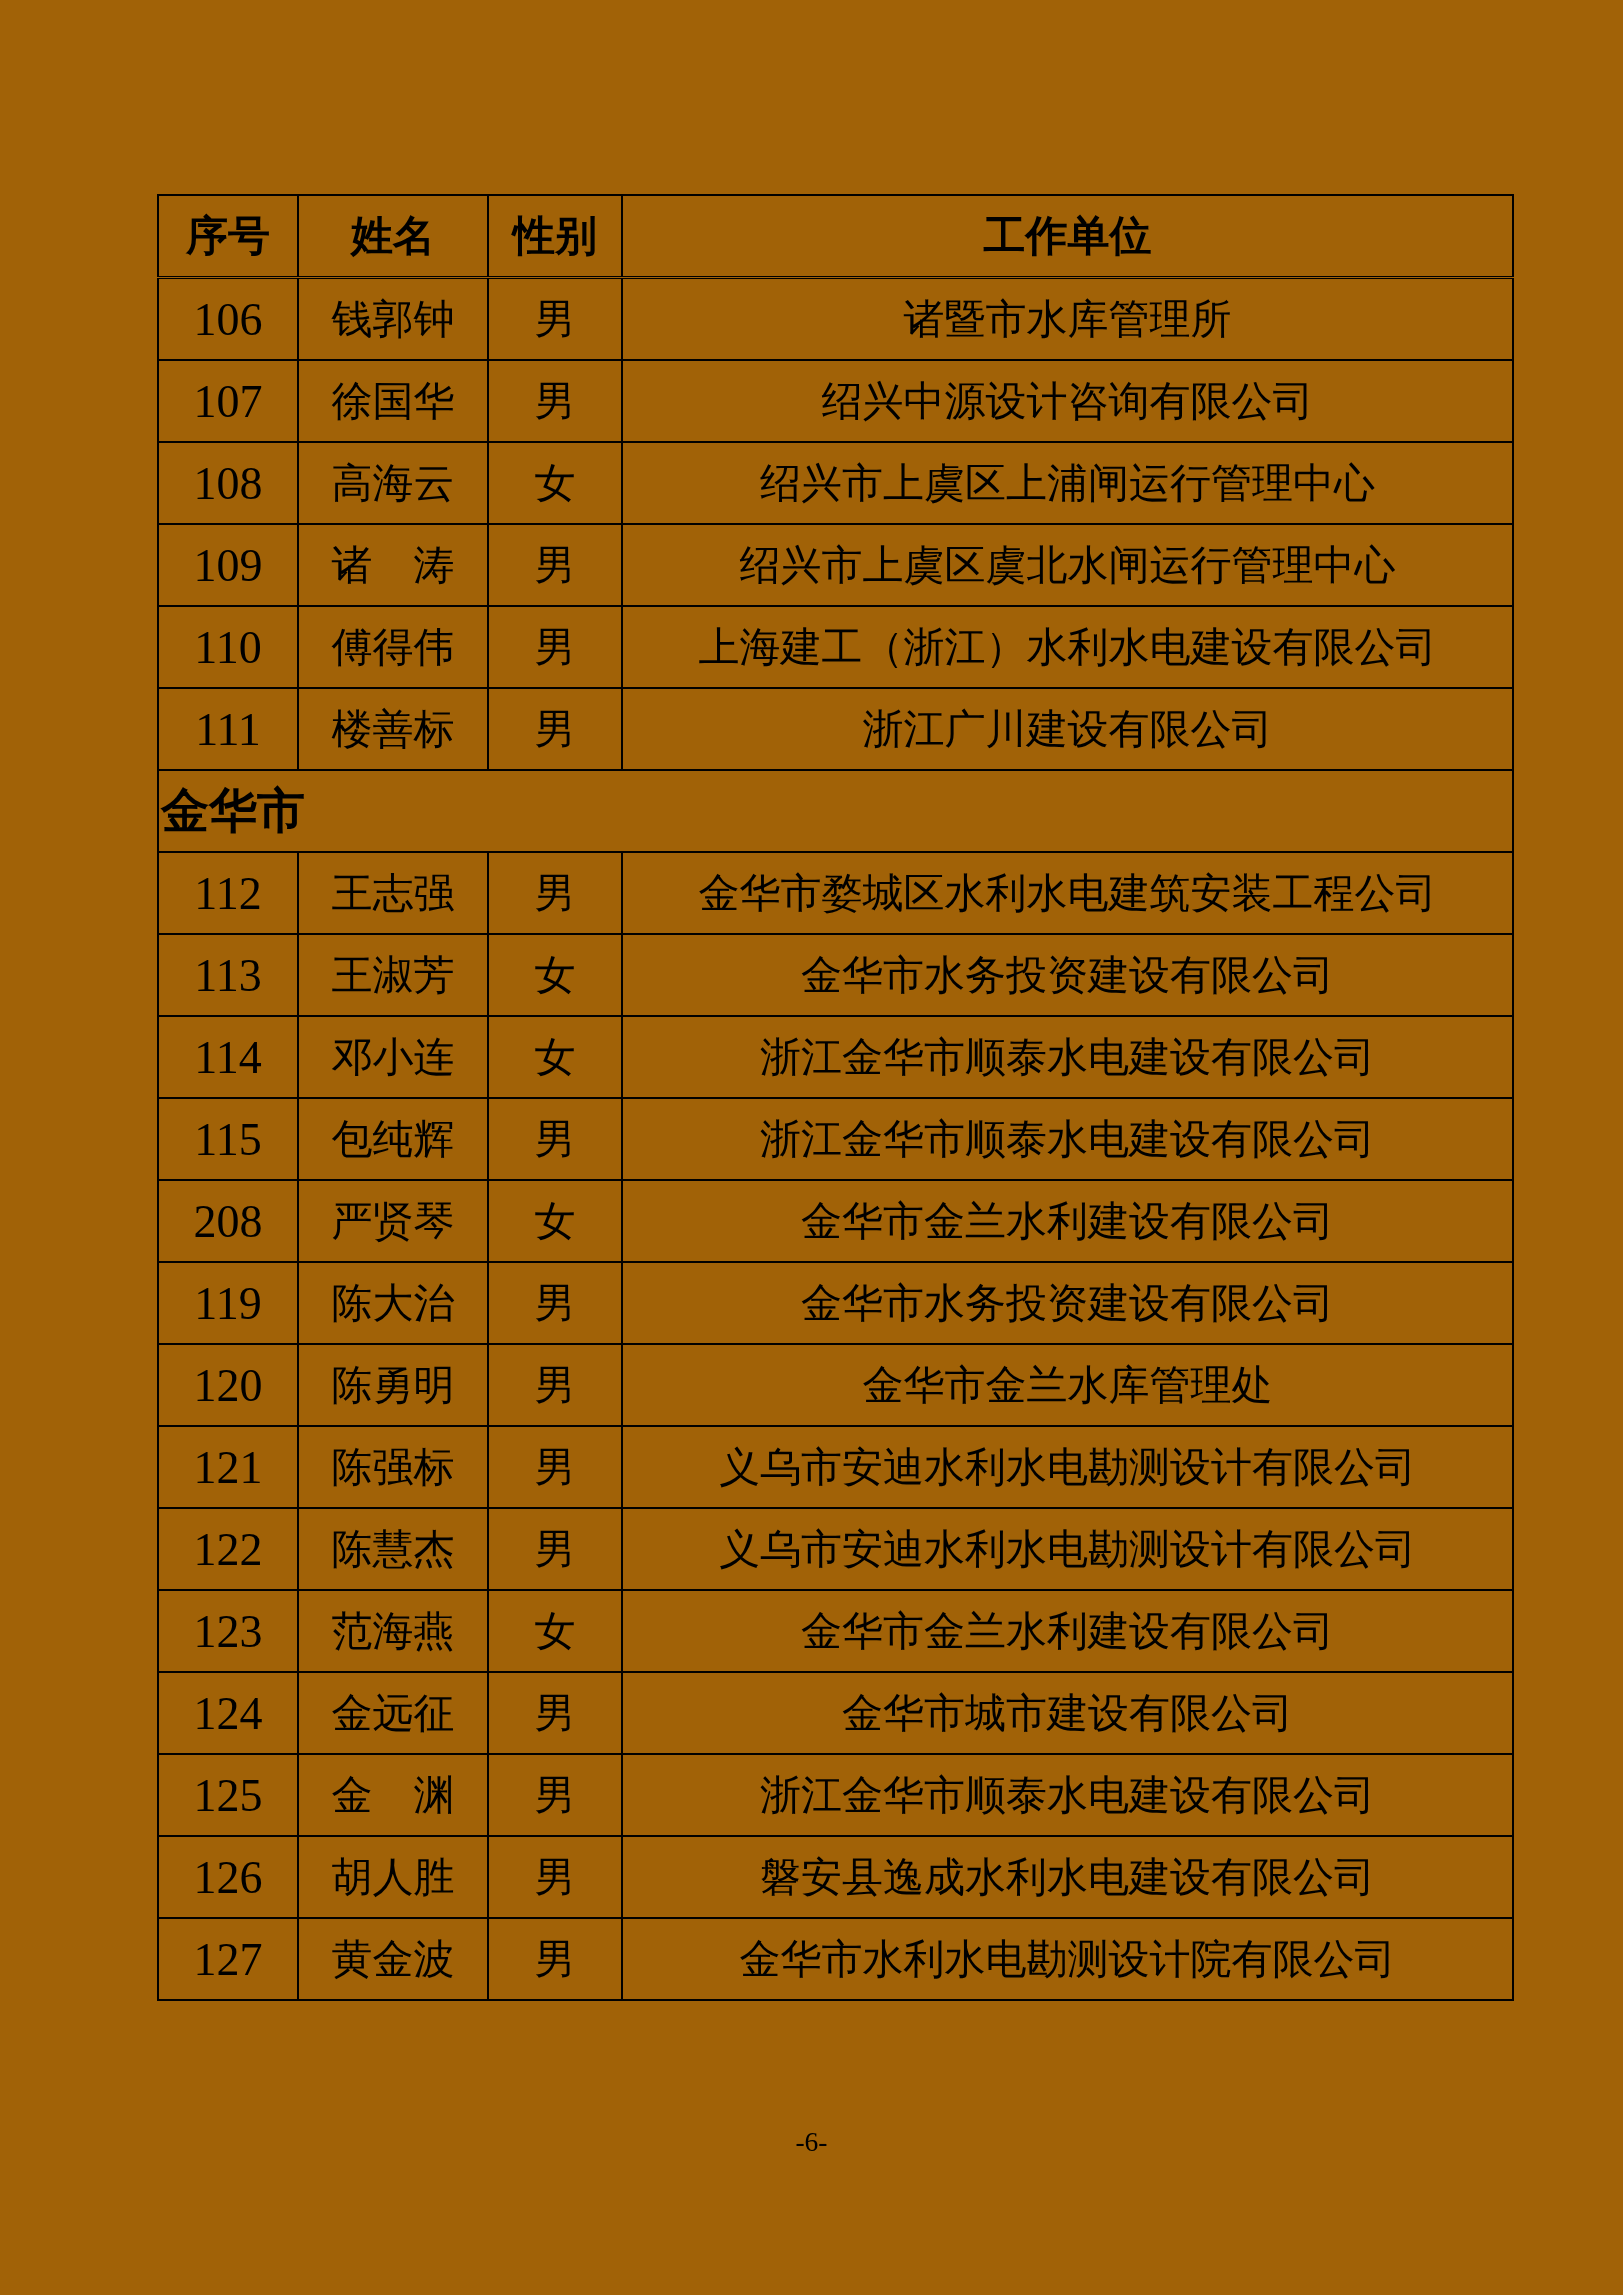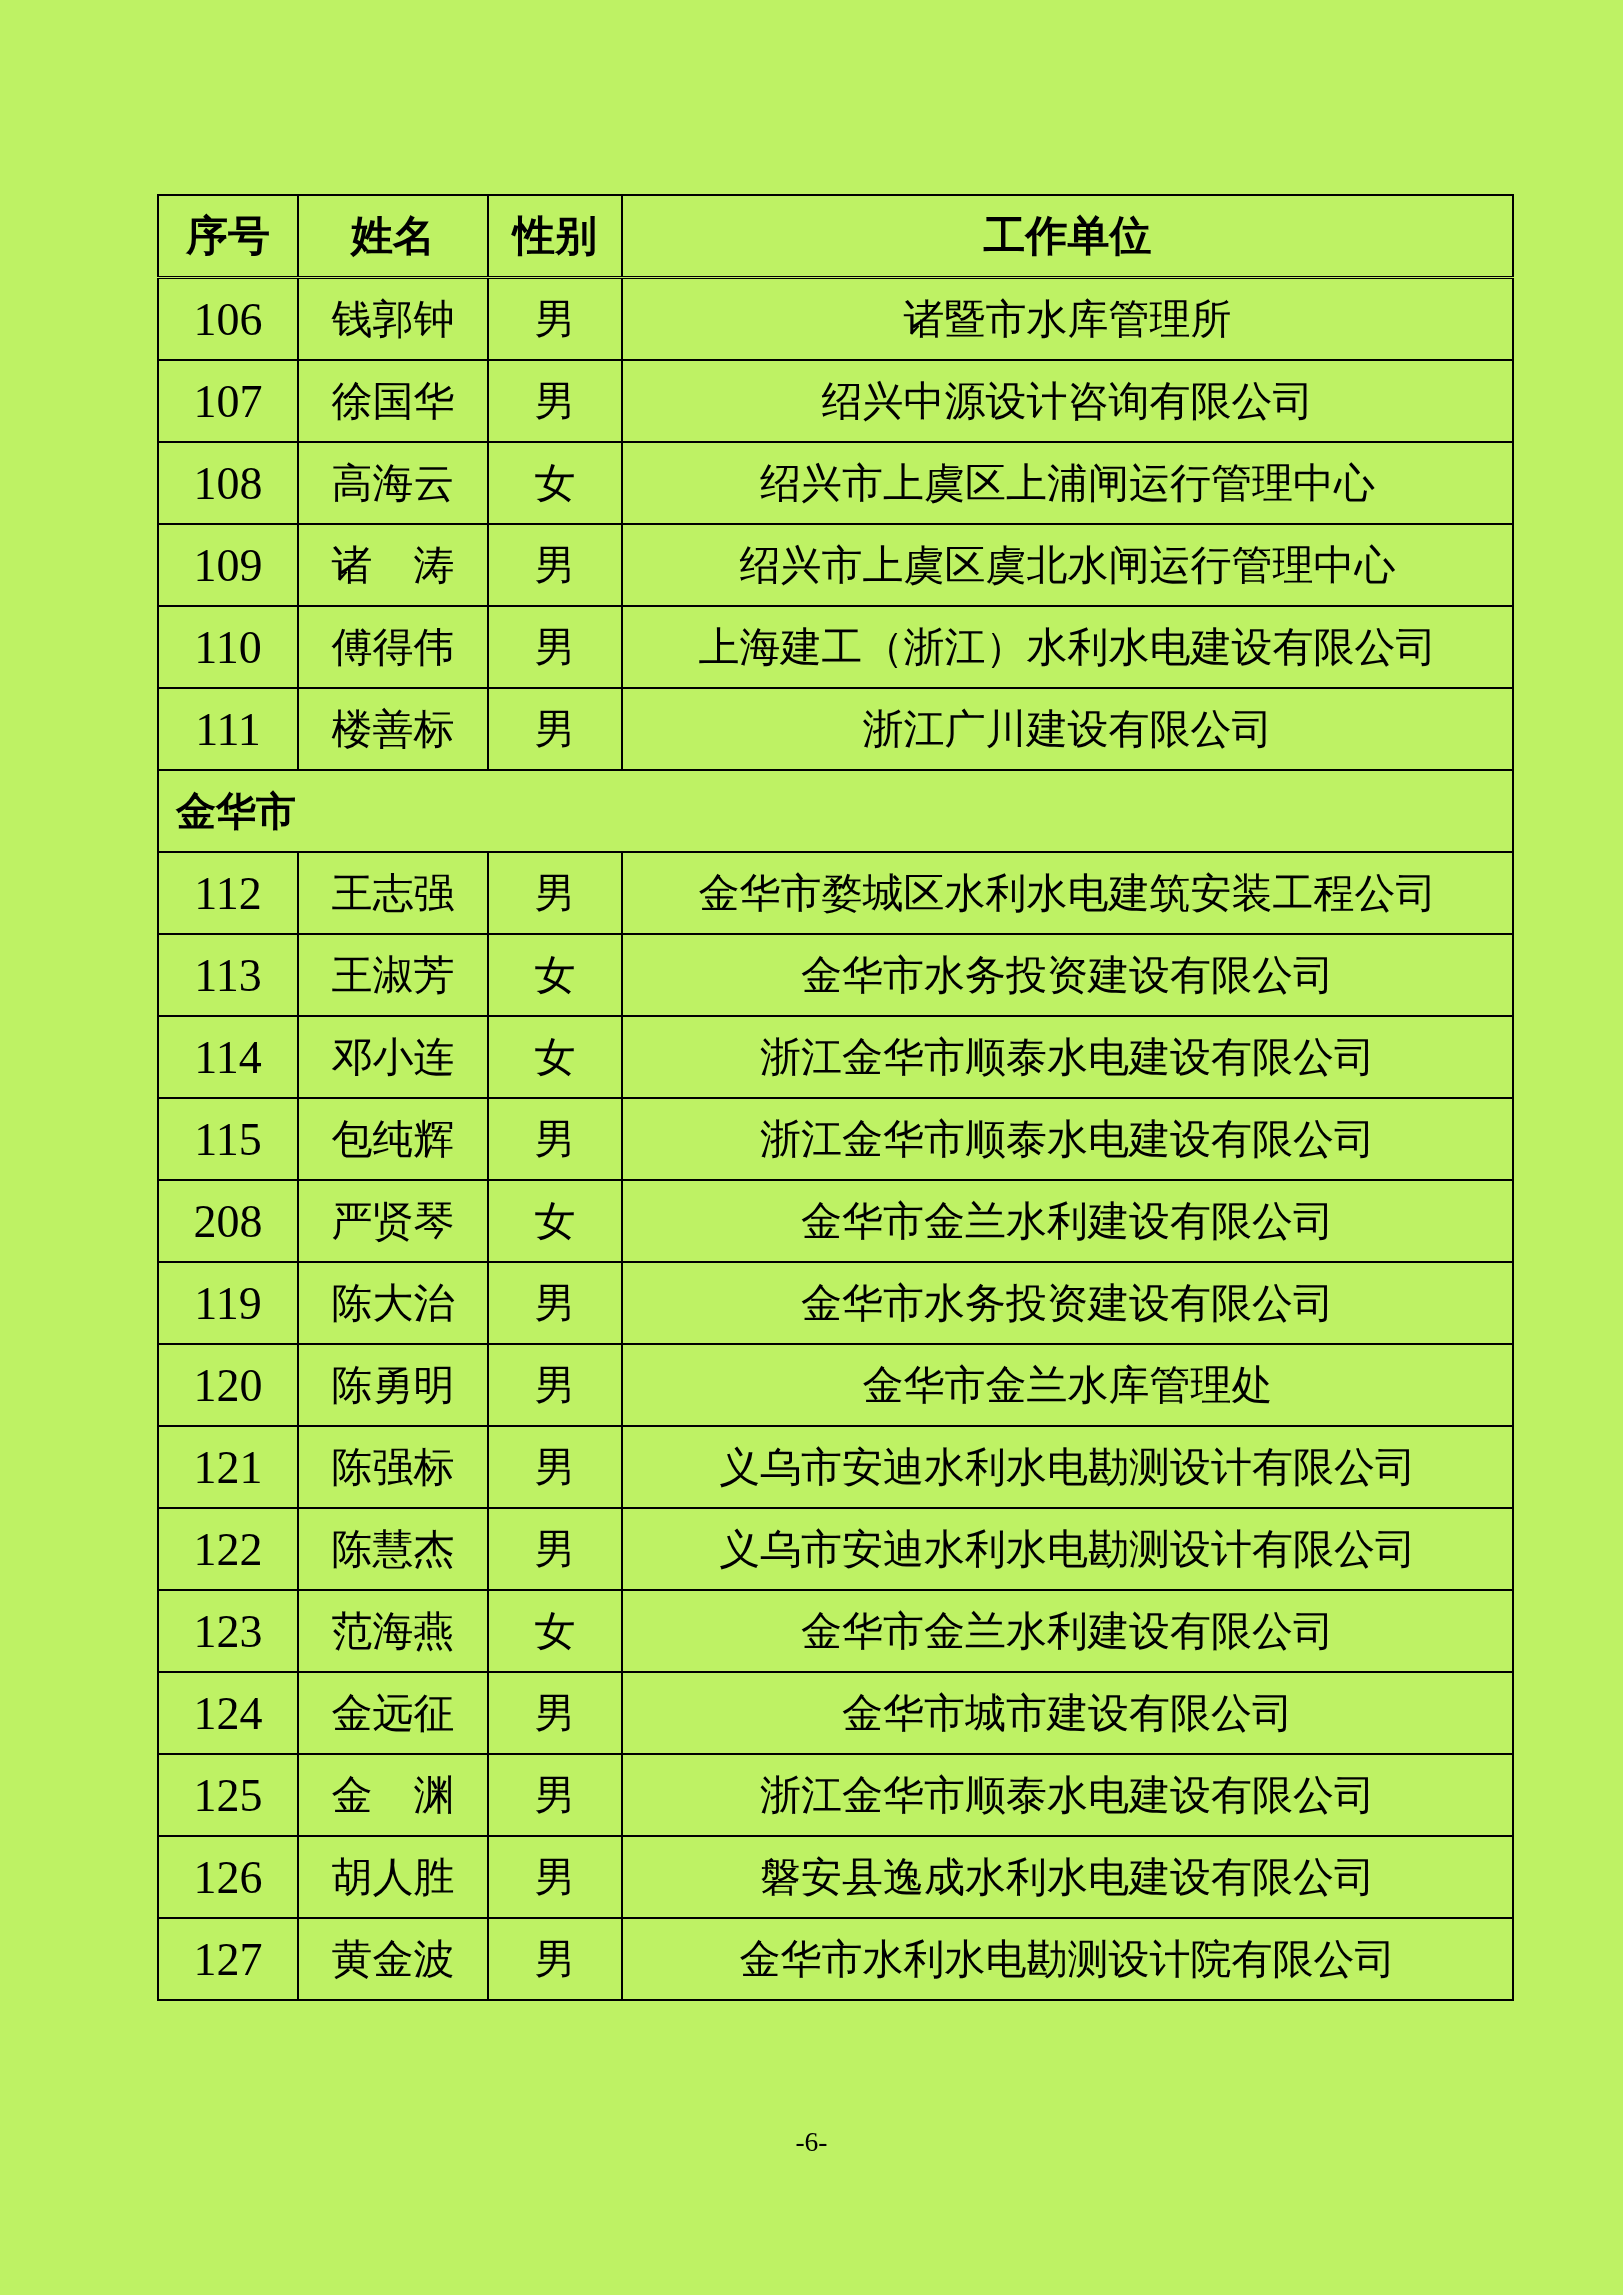--- a/index.html
+++ b/index.html
@@ -12,21 +12,21 @@
     width: 1623px;
     height: 2295px;
     font-family: "Liberation Serif", serif;
     color: #000;
   }
   .page {
     position: absolute;
     left: 0; top: 0;
     width: 1623px;
     height: 2295px;
-    background: #bef264;
+    background: #a16207;
   }
   table.roster {
     position: absolute;
     left: 157px;
     top: 194px;
     width: 1355px;
     border-collapse: collapse;
     table-layout: fixed;
     border: 2.6px solid #000;
   }
@@ -69,23 +69,23 @@
     text-align: center;
     font-size: 41px;
   }
   td.cell-unit {
     text-align: center;
     font-size: 41px;
   }
   tr.city-row td {
     font-family: "Liberation Sans", sans-serif;
     font-weight: bold;
-    font-size: 40px;
+    font-size: 48px;
     text-align: left;
-    padding-left: 17px;
+    padding-left: 2px;
   }
   .footer {
     position: absolute;
     top: 2126px;
     left: 0;
     width: 1623px;
     text-align: center;
     font-size: 27.5px;
     font-family: "Liberation Serif", serif;
   }

